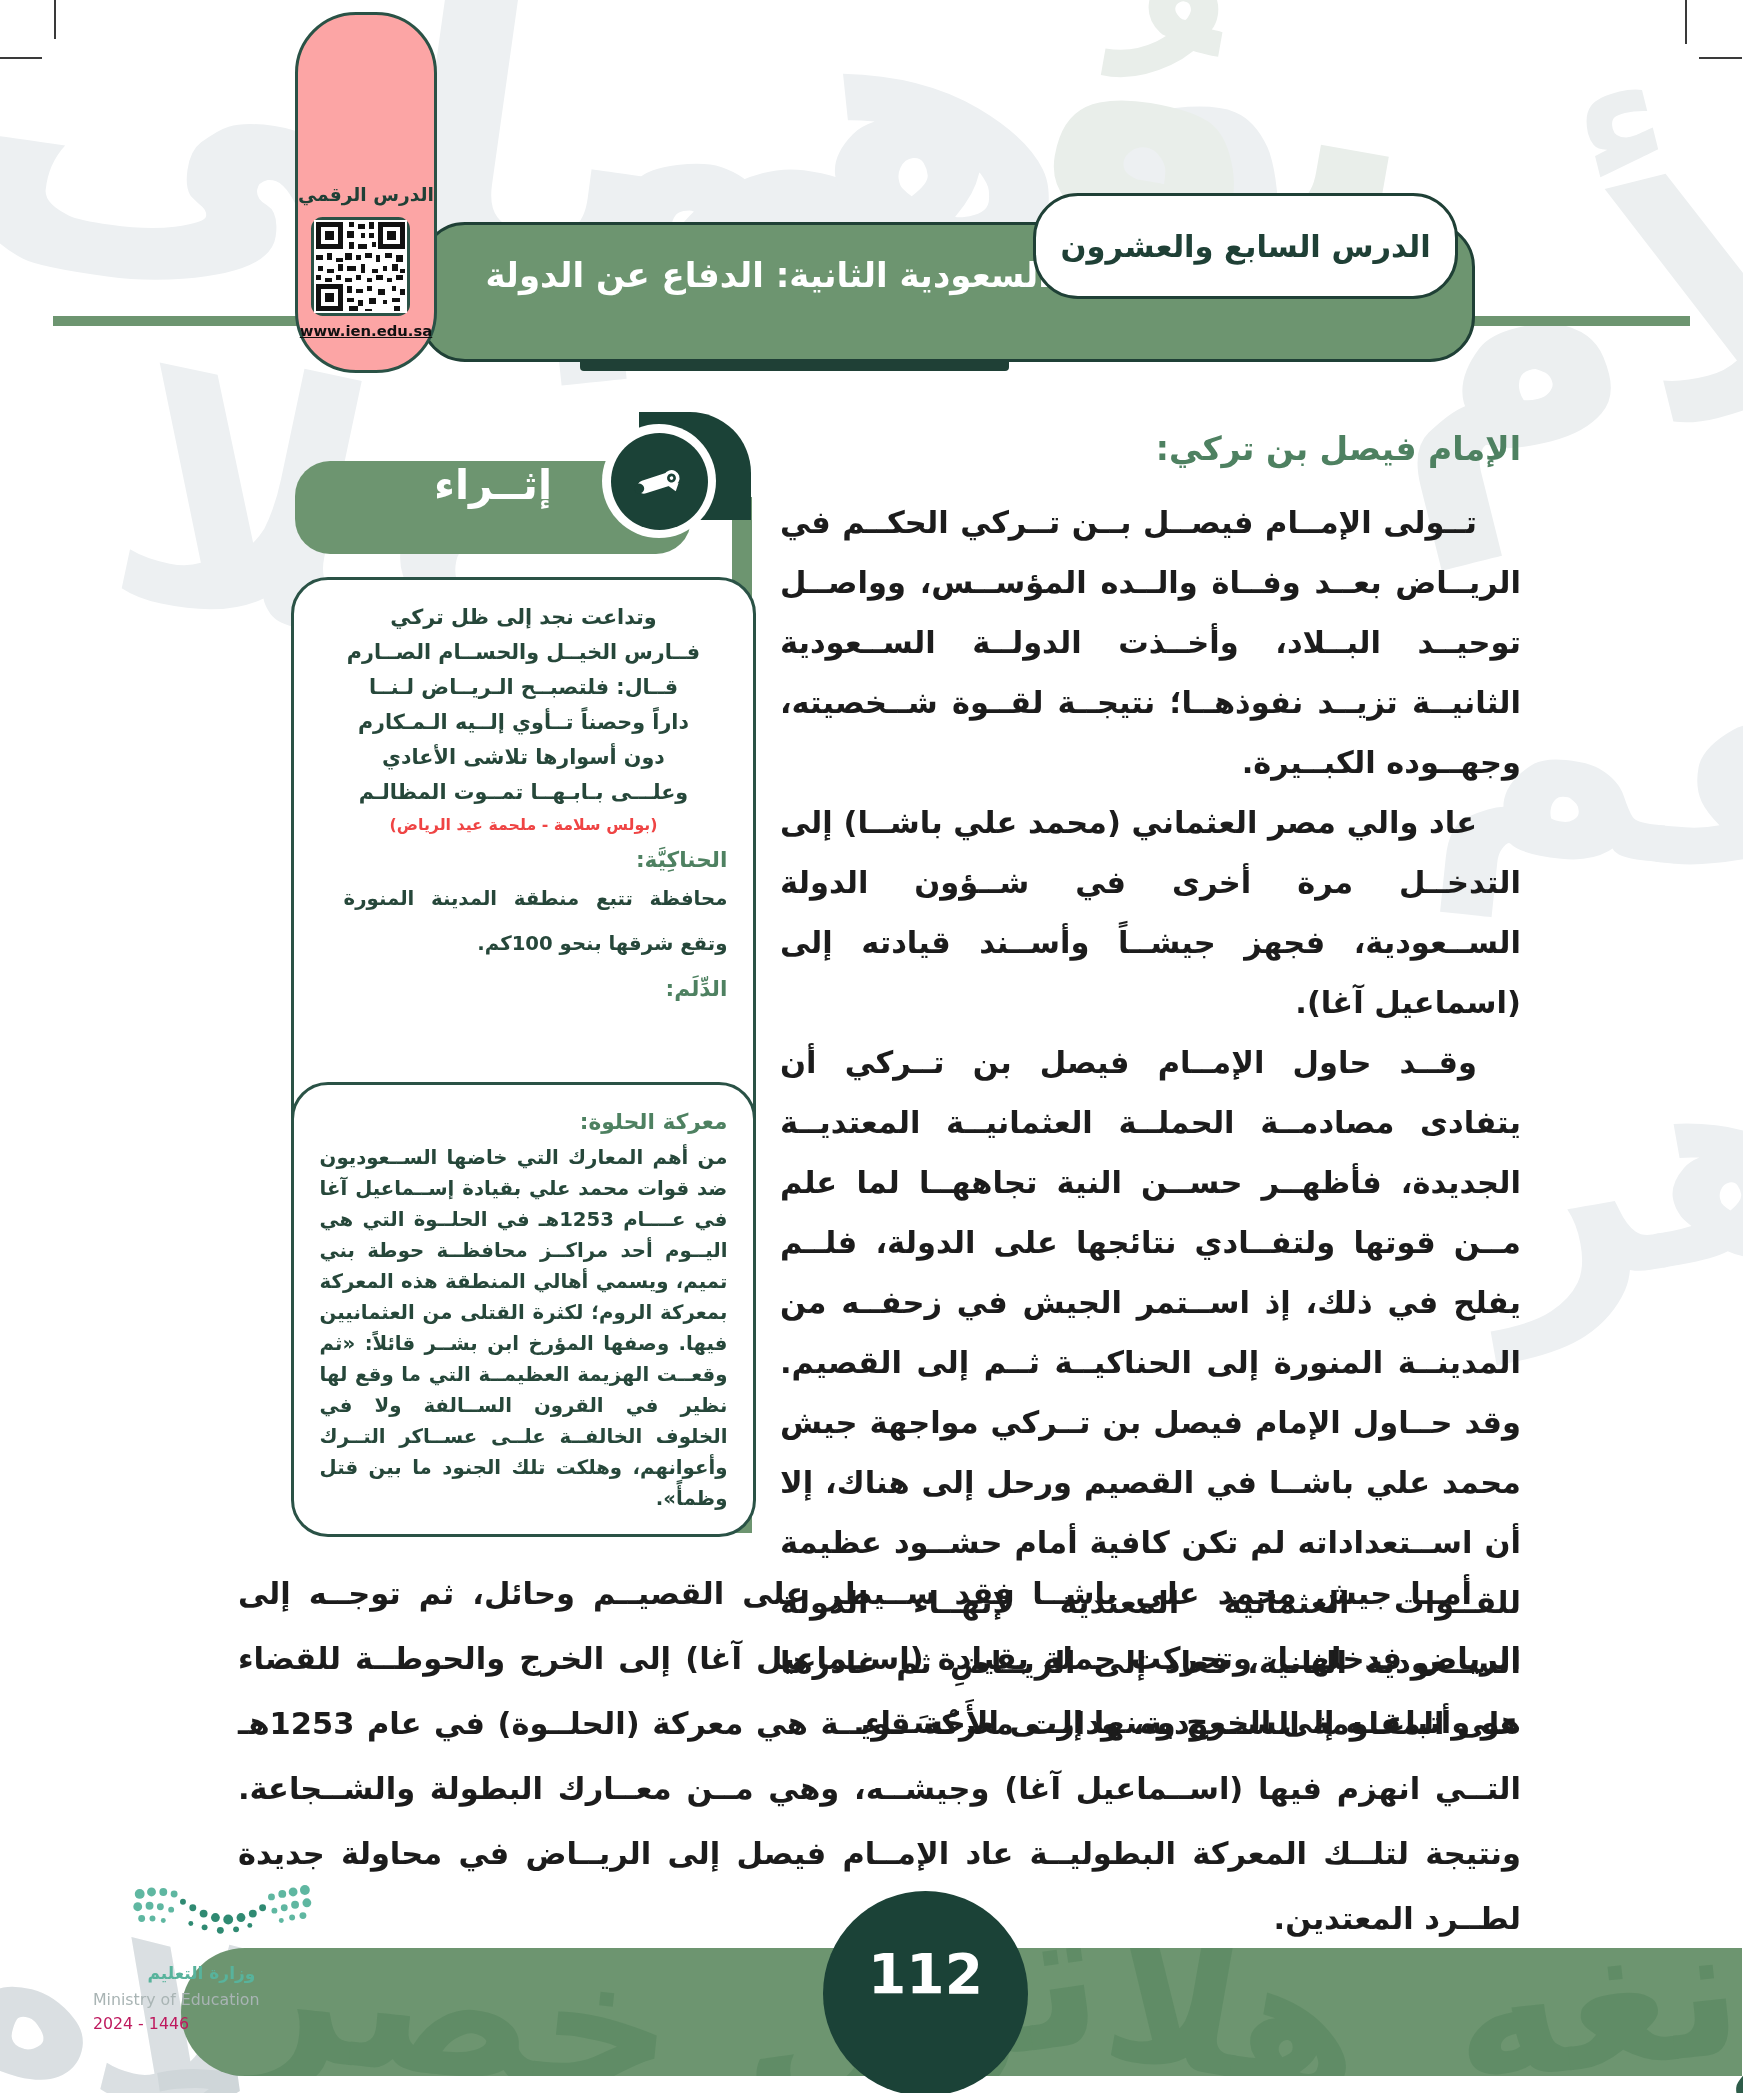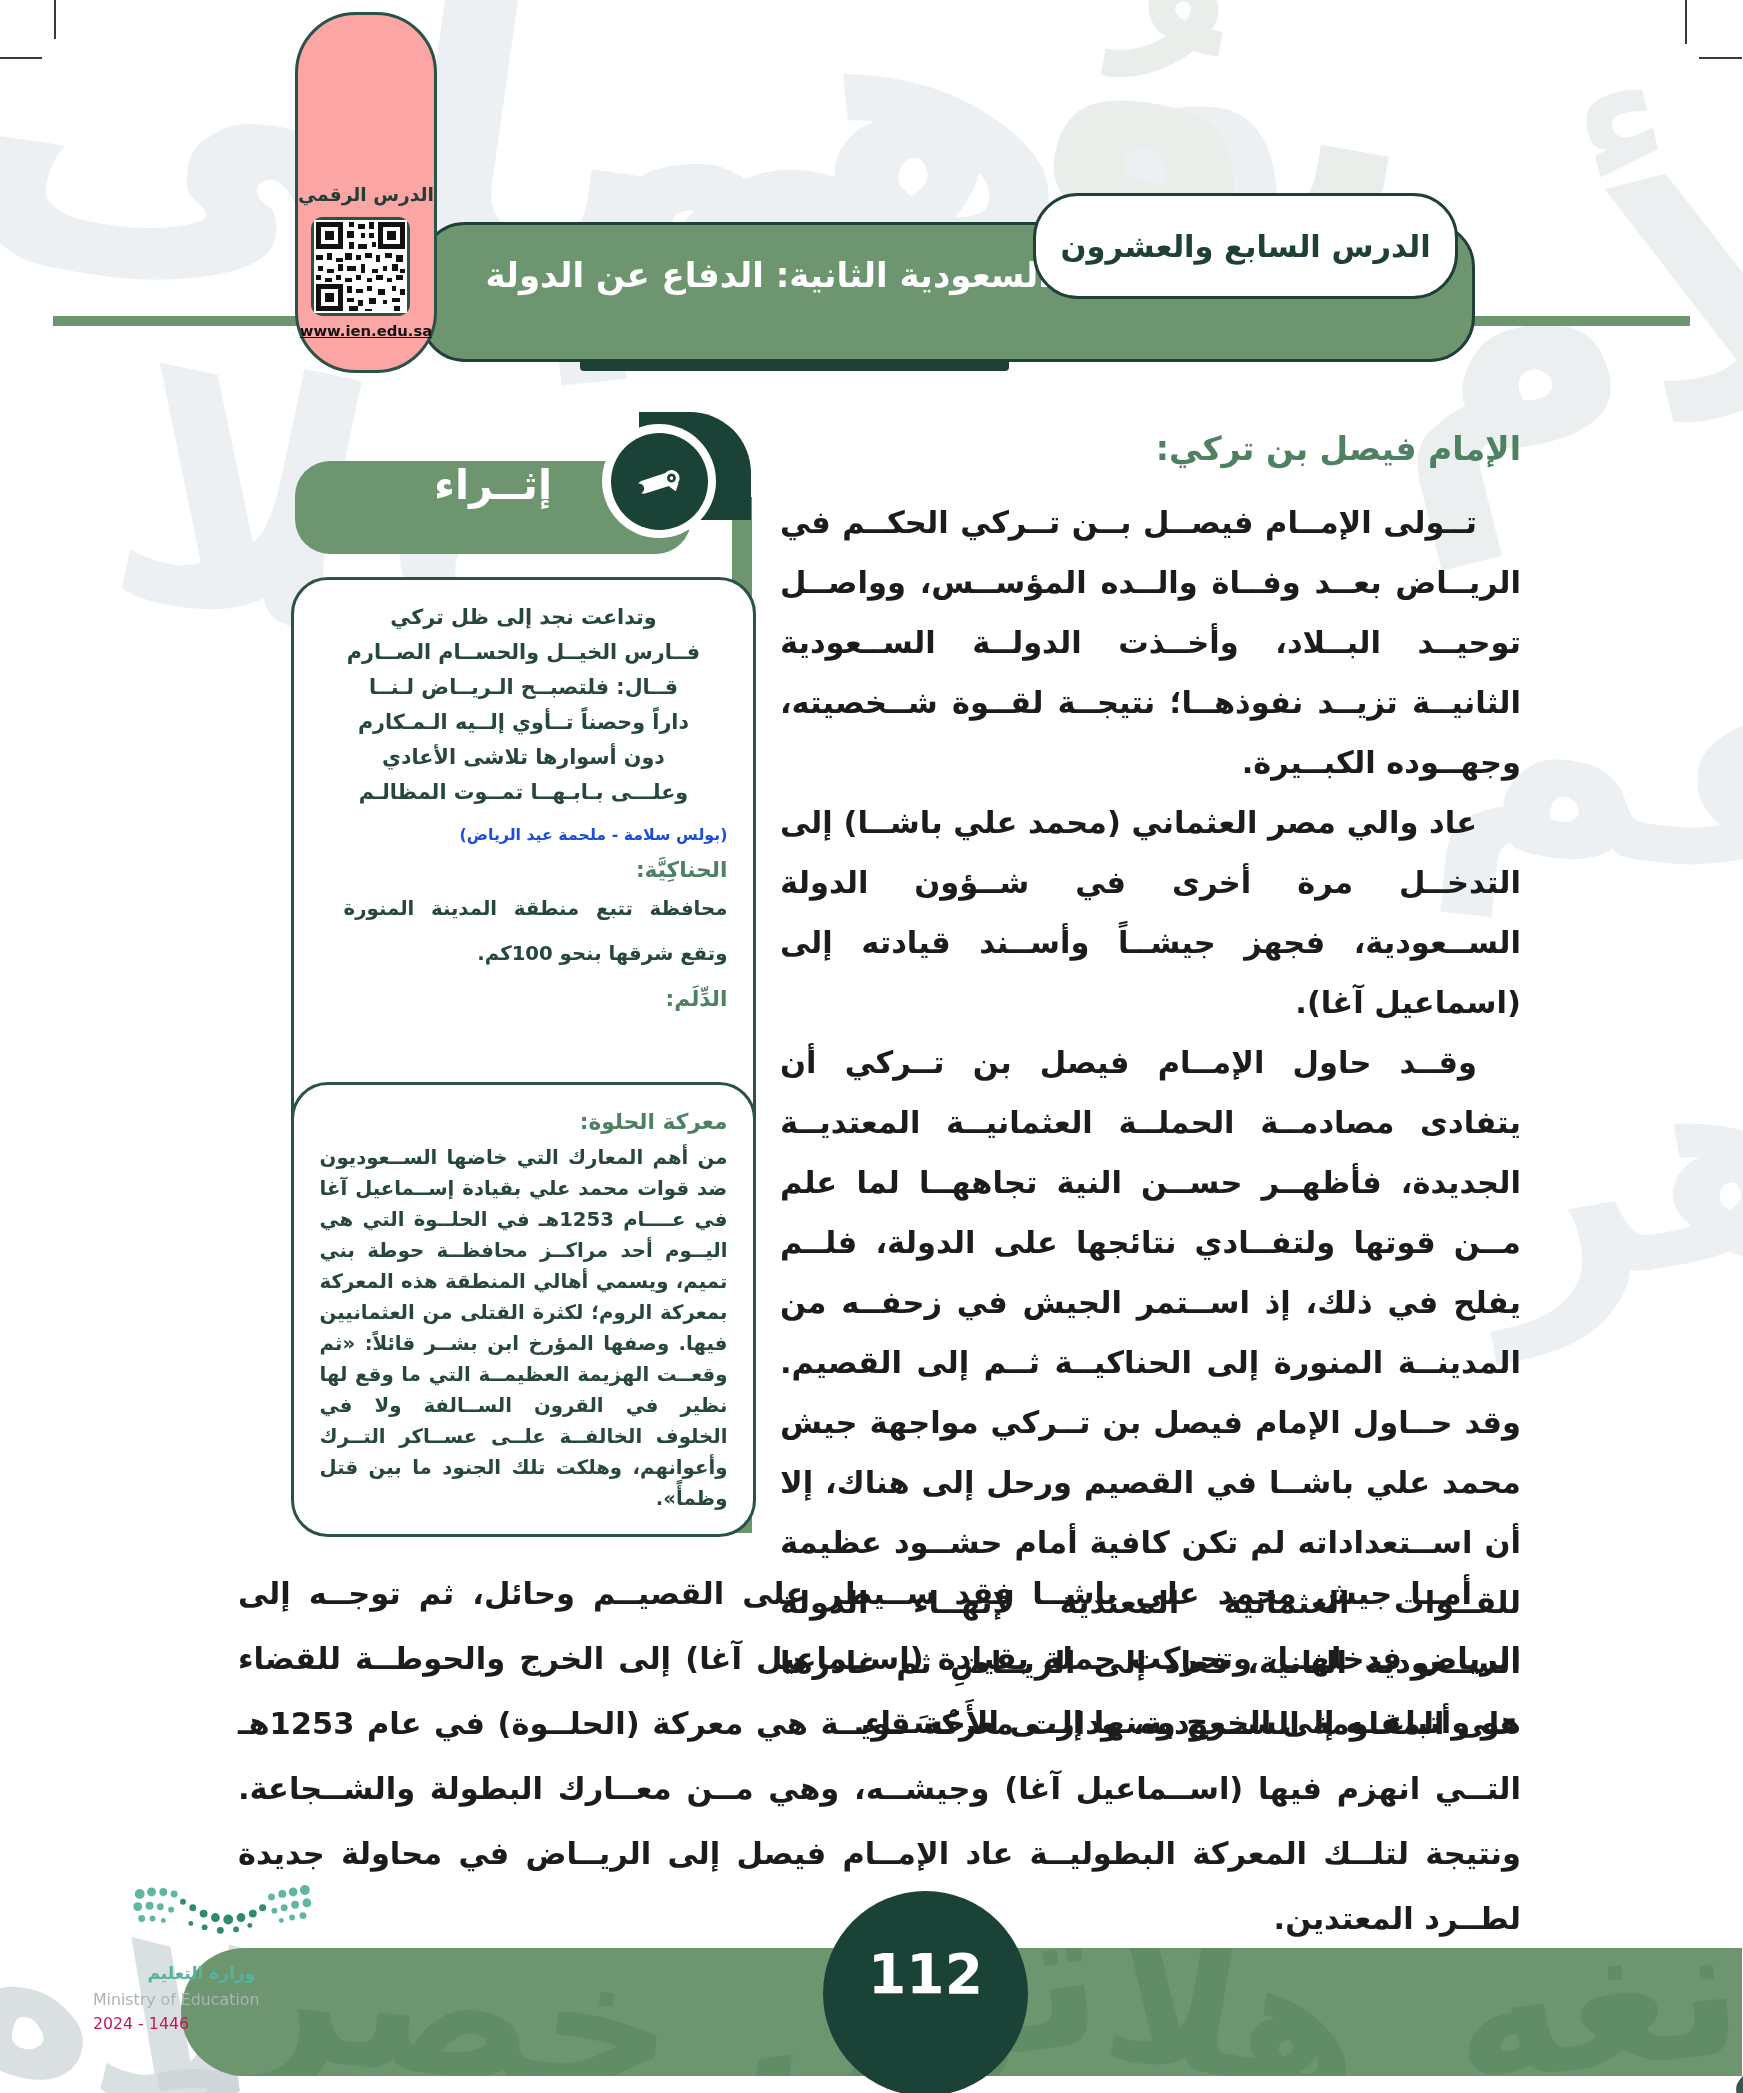--- a/index.html
+++ b/index.html
@@ -52,21 +52,21 @@
   .enrich-circle-inner{position:absolute;left:8.9px;top:8.9px;width:97px;height:97px;background:#1b4237;border-radius:50%;display:flex;align-items:center;justify-content:center;}
   .side-bar{position:absolute;left:733px;top:497px;width:19.7px;height:1036px;background:#6d9570;z-index:1;}
   .side-box{
     position:absolute;left:292px;width:465px;background:#ffffff;
     border:3px solid #2a5246;border-radius:37px;z-index:2;box-sizing:border-box;
     padding:19.7px 25.6px;color:#26473a;
   }
   .box-poem{top:577px;height:619px;}
   .box-battle{top:1082px;height:455px;}
   .poem-line{text-align:center;font-size:20.7px;font-weight:bold;line-height:35px;color:#26473a;}
-  .poem-attrib{font-size:15.8px;font-weight:bold;line-height:25.6px;color:#1d4ed8;margin-top:12px;}
+  .poem-attrib{text-align:center;font-size:15.8px;font-weight:bold;line-height:25.6px;color:#ef4444;margin-top:2px;}
   .def-term{font-size:21.7px;font-weight:bold;color:#4e8161;line-height:33px;margin-top:5.9px;}
   .def-text{font-size:19.7px;font-weight:bold;line-height:45px;text-align:justify;margin-left:24px;}
   .battle-title{font-size:21.7px;font-weight:bold;color:#4e8161;line-height:33px;margin-bottom:3.9px;}
   .battle-text{font-size:19.7px;font-weight:bold;line-height:31px;text-align:justify;}
   
   .main-heading{
     position:absolute;right:222px;top:429px;width:749px;text-align:right;
     color:#4e8161;font-size:33px;font-weight:bold;z-index:2;
   }
   .main-col{position:absolute;right:222px;top:493px;width:741px;z-index:2;}

